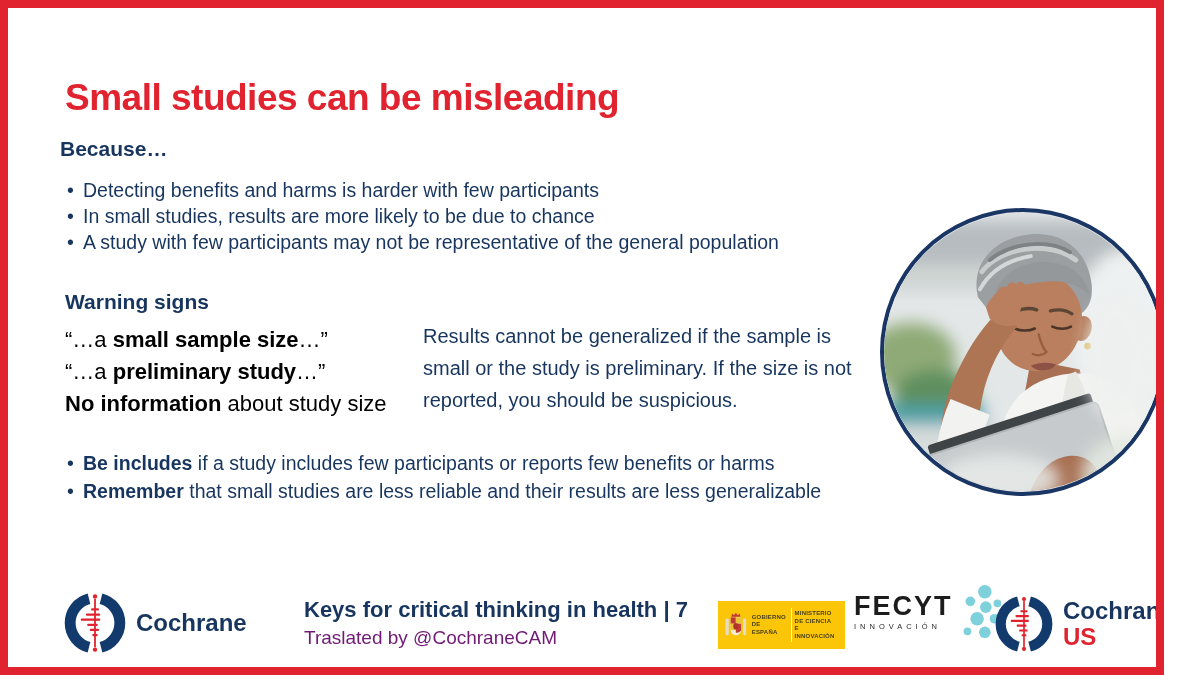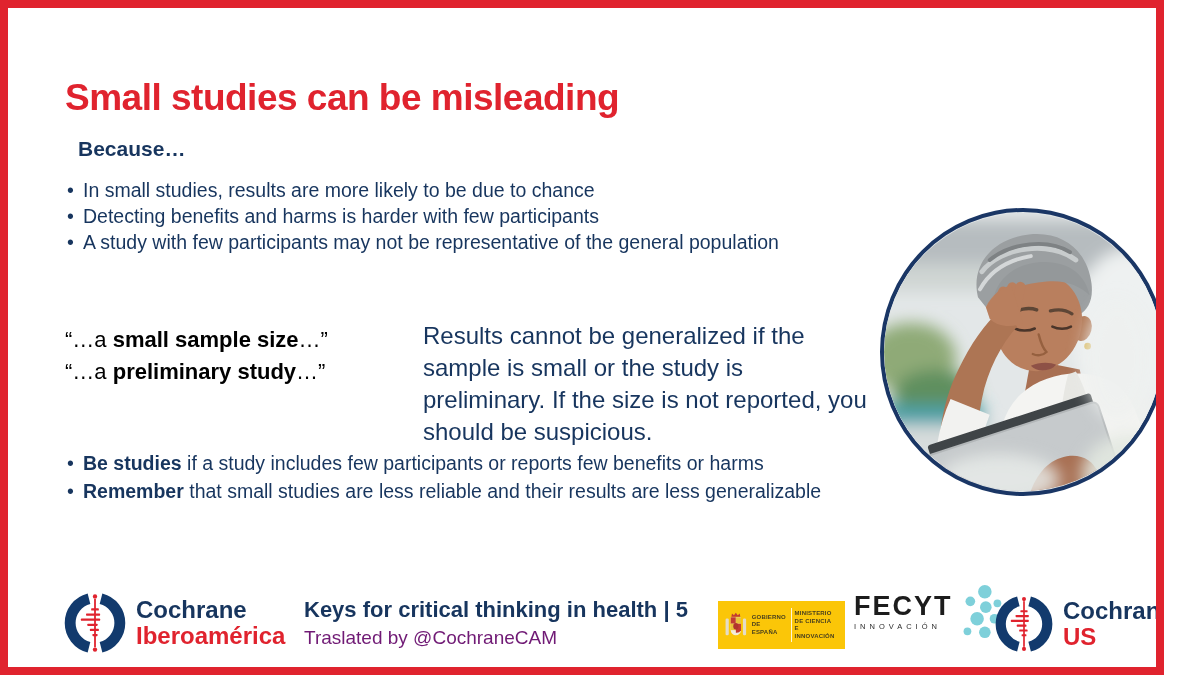--- a/index.html
+++ b/index.html
@@ -8,31 +8,31 @@
     background:#fff;border:8px solid #E0232E;overflow:hidden;
     font-family:"Liberation Sans","DejaVu Sans",sans-serif;color:#17355E;
   }
   .abs{position:absolute;}
   .b{font-weight:700;}
   .navy{color:#17355E;}
   .red{color:#E0232E;}
 
   .title{left:57px;top:44px;font-size:37px;font-weight:700;color:#E0232E;letter-spacing:-0.5px;}
   .section-label{font-size:21px;font-weight:700;color:#17355E;}
-  .because-label{left:70px;top:129px;}
+  .because-label{left:52px;top:129px;}
   .warning-label{left:57px;top:282px;}
 
   ul.bullets{margin:0;padding:0;list-style:none;}
   ul.bullets li{position:relative;padding-left:18px;}
   ul.bullets li::before{content:"•";position:absolute;left:2px;color:#17355E;}
   .because-list{left:57px;top:169px;font-size:19.5px;line-height:26px;width:840px;}
   .advice-list{left:57px;top:441px;font-size:19.5px;line-height:28px;width:825px;}
 
   .warning-lines{left:57px;top:316px;font-size:22px;line-height:32px;color:#000000;}
-  .explanation{left:415px;top:312px;width:445px;font-size:24px;line-height:32px;color:#17355E;}
+  .explanation{left:415px;top:312px;width:445px;font-size:20px;line-height:32px;color:#17355E;}
 
   .photo-circle{
     left:872px;top:200px;width:286px;height:288px;border-radius:50%;
     border:4px solid #1A3665;box-sizing:border-box;overflow:hidden;background:#e3e7e8;
   }
   .photo-circle svg{display:block;width:100%;height:100%;}
 
   .footer-logo{display:flex;align-items:center;gap:9px;}
   .ibero{left:55px;top:583px;}
   .uslogo{left:986px;top:586px;}
@@ -55,35 +55,37 @@
 </head>
 <body>
 
 <div class="slide">
 
   <h1 class="abs title">Small studies can be misleading</h1>
 
   <div class="abs section-label because-label">Because…</div>
 
   <ul class="abs bullets because-list">
+    <li><span>Detecting benefits and harms is harder with few participants</span></li>
     <li><span>In small studies, results are more likely to be due to chance</span></li>
-    <li><span>Detecting benefits and harms is harder with few participants</span></li>
     <li><span>A study with few participants may not be representative of the general population</span></li>
   </ul>
 
+  <div class="abs section-label warning-label">Warning signs</div>
 
   <div class="abs warning-lines">
     <div><span>“…a </span><span class="b">small sample size</span><span>…”</span></div>
     <div><span>“…a </span><span class="b">preliminary study</span><span>…”</span></div>
+    <div><span class="b">No information</span><span> about study size</span></div>
   </div>
 
   <div class="abs explanation">Results cannot be generalized if the sample is small or the study is preliminary. If the size is not reported, you should be suspicious.</div>
 
   <ul class="abs bullets advice-list">
-    <li><span class="b">Be studies</span><span> if a study includes few participants or reports few benefits or harms</span></li>
+    <li><span class="b">Be includes</span><span> if a study includes few participants or reports few benefits or harms</span></li>
     <li><span class="b">Remember</span><span> that small studies are less reliable and their results are less generalizable</span></li>
   </ul>
 
   <div class="abs photo-circle">
     <svg viewBox="0 0 284 284">
       <defs>
         <clipPath id="pc">
             <circle cx="142" cy="142" r="142"></circle>
           </clipPath>
         <filter id="blur8" x="-30%" y="-30%" width="160%" height="160%">
@@ -152,26 +154,25 @@
         <rect x="44" y="27" width="12" height="3.6" rx="1"></rect>
         <rect x="36" y="35" width="22" height="3.6" rx="1"></rect>
         <rect x="28" y="43" width="30" height="3.6" rx="1"></rect>
         <rect x="38" y="51" width="16" height="3.6" rx="1"></rect>
         <rect x="42" y="59" width="14" height="3.6" rx="1"></rect>
         <rect x="46" y="67" width="8" height="3.6" rx="1"></rect>
       </g>
     </svg>
     <div>
       <div class="wordmark navy">Cochrane</div>
-      <div class="wordmark red">Iberoamérica</div>
     </div>
   </div>
 
   <div class="abs series">
-    <div class="series-title">Keys for critical thinking in health | 5</div>
+    <div class="series-title">Keys for critical thinking in health | 7</div>
     <div class="series-sub">Traslated by @CochraneCAM</div>
   </div>
 
   <div class="abs spain">
     <svg width="26" height="38" viewBox="0 0 40 44">
       <rect x="4" y="12" width="5" height="26" rx="2" fill="#e4dcc8"></rect>
       <rect x="31" y="12" width="5" height="26" rx="2" fill="#e4dcc8"></rect>
       <path d="M13 9 L27 9 L26 4 L23 7 L20 3 L17 7 L14 4 Z" fill="#c23b33"></path>
       <path d="M12 10 h16 v20 a8 8 0 0 1 -16 0 Z" fill="#f3ecd9"></path>
       <rect x="12" y="10" width="8" height="10" fill="#c23b33"></rect>

